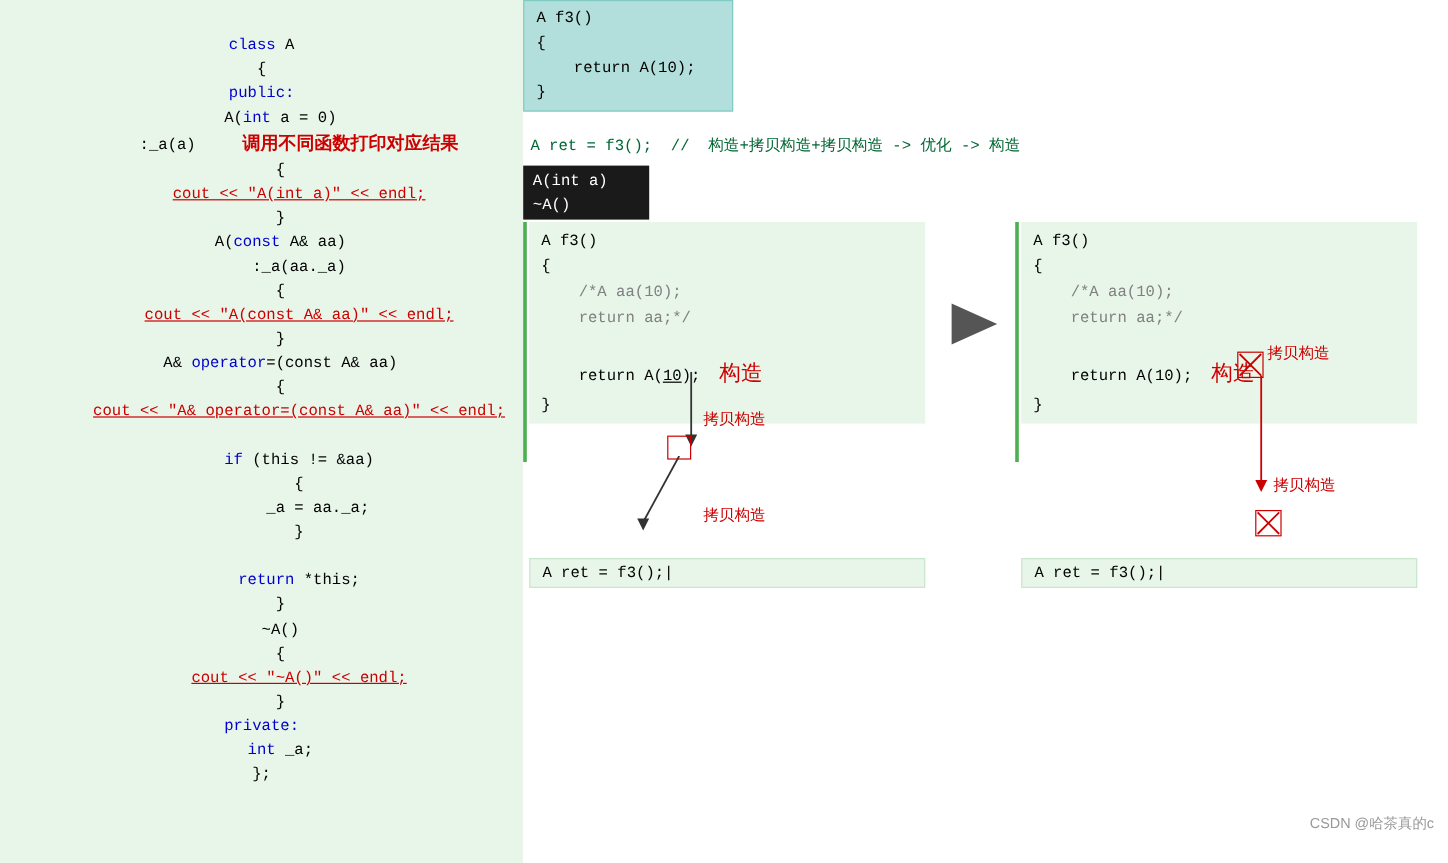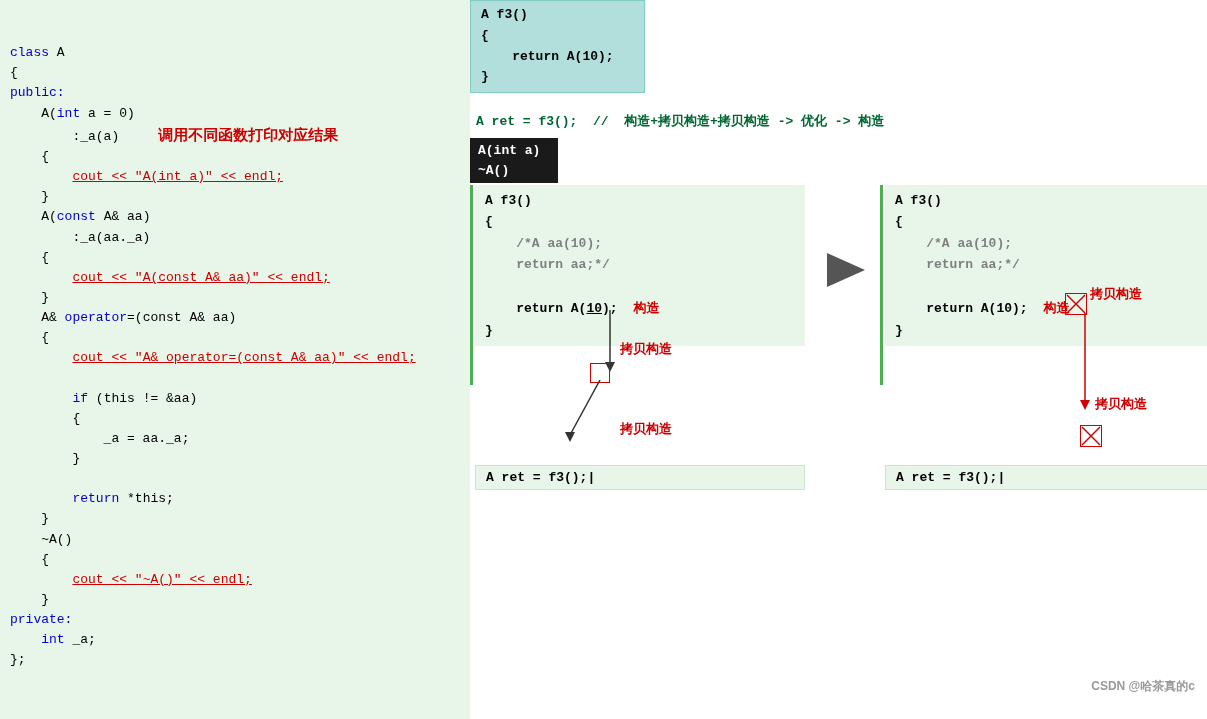--- a/index.html
+++ b/index.html
@@ -15,34 +15,34 @@
 
     .main-container {
       display: flex;
       width: 1207px;
       height: 719px;
       position: relative;
     }
 
     
     .left-panel {
-      width: 470px;
+      width: 436px;
       height: 719px;
       background: #e8f5e9;
-      padding: 23px 10px;
+      padding: 8px 10px;
       position: relative;
       flex-shrink: 0;
+      text-align: center;
     }
 
     .right-panel {
       flex: 1;
       background: #ffffff;
       position: relative;
       padding: 6px 10px;
-      font-weight: bold;
     }
 
     
     .code-block {
       line-height: 1.55;
       white-space: pre;
     }
 
     .kw { color: #0000cc; font-weight: normal; }
     .kw2 { color: #0000cc; }
@@ -54,21 +54,21 @@
       font-family: 'SimSun', 'STSong', serif;
       font-size: 15px;
       font-weight: bold;
     }
 
     
     .anno {
       position: absolute;
       color: #cc0000;
       font-family: 'SimSun', 'STSong', sans-serif;
-      font-size: 13px;
+      font-size: 18px;
     }
   </style>
 </head>
 <body>
 
 <div class="main-container">
 
   <div class="left-panel">
     <div class="code-block">
 <span class="kw">class</span><span> A</span>
@@ -111,21 +111,21 @@
       <span>A f3()</span><br>
       <span>{</span><br>
       <span>&nbsp;&nbsp;&nbsp;&nbsp;return A(10);</span><br>
       <span>}</span>
     </div>
 
     <div style="position:absolute; top:110px; left:0; right:0; padding:2px 6px; background:#fff;">
       <span style="color:#006633;">A ret = f3();&nbsp; //&nbsp; 构造+拷贝构造+拷贝构造 -&gt; 优化 -&gt; 构造</span>
     </div>
 
-    <div style="position:absolute; top:138px; left:0; width:88px; background:#1a1a1a; color:#fff; padding:3px 8px; line-height:1.5;">
+    <div style="position:absolute; top:138px; left:0; width:105px; background:#1a1a1a; color:#fff; padding:3px 8px; line-height:1.5;">
       <div>A(int a)</div>
       <div>~A()</div>
     </div>
 
     <div style="position:absolute; top:185px; left:0; right:0; bottom:0;">
 
       <div style="position:absolute; left:0; top:0; width:355px;">
 
         <div style="position:absolute; left:0; top:0; width:3px; height:200px; background:#4caf50;"></div>
 

